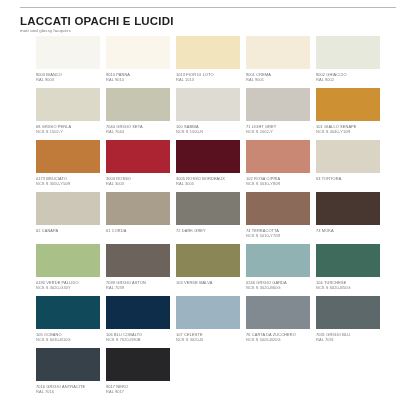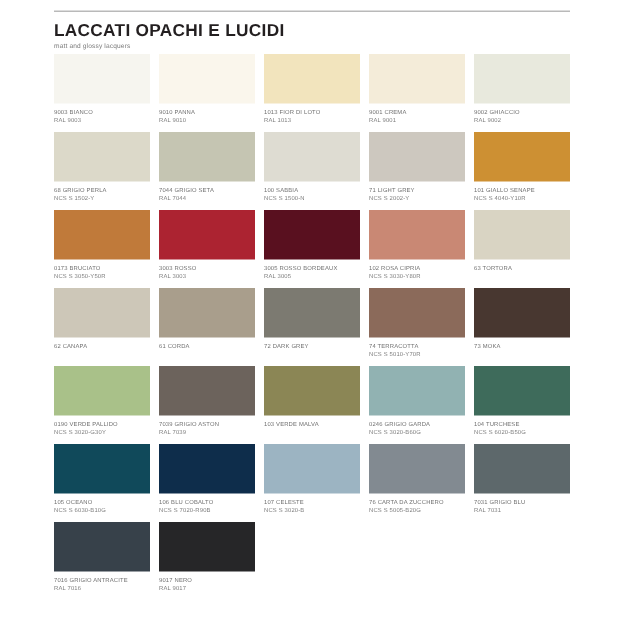--- a/index.html
+++ b/index.html
@@ -16,21 +16,21 @@
   .page {
     width: 416px;
     height: 416px;
     position: relative;
     overflow: hidden;
     background: #ffffff;
   }
 
   
   .header {
-    padding: 0 36px;
+    padding: 0 20px;
     padding-top: 7px;
   }
   .top-rule {
     height: 1px;
     background: #b9b9b9;
     margin-bottom: 7px;
   }
   .title {
     font-size: 11.5px;
     font-weight: bold;

